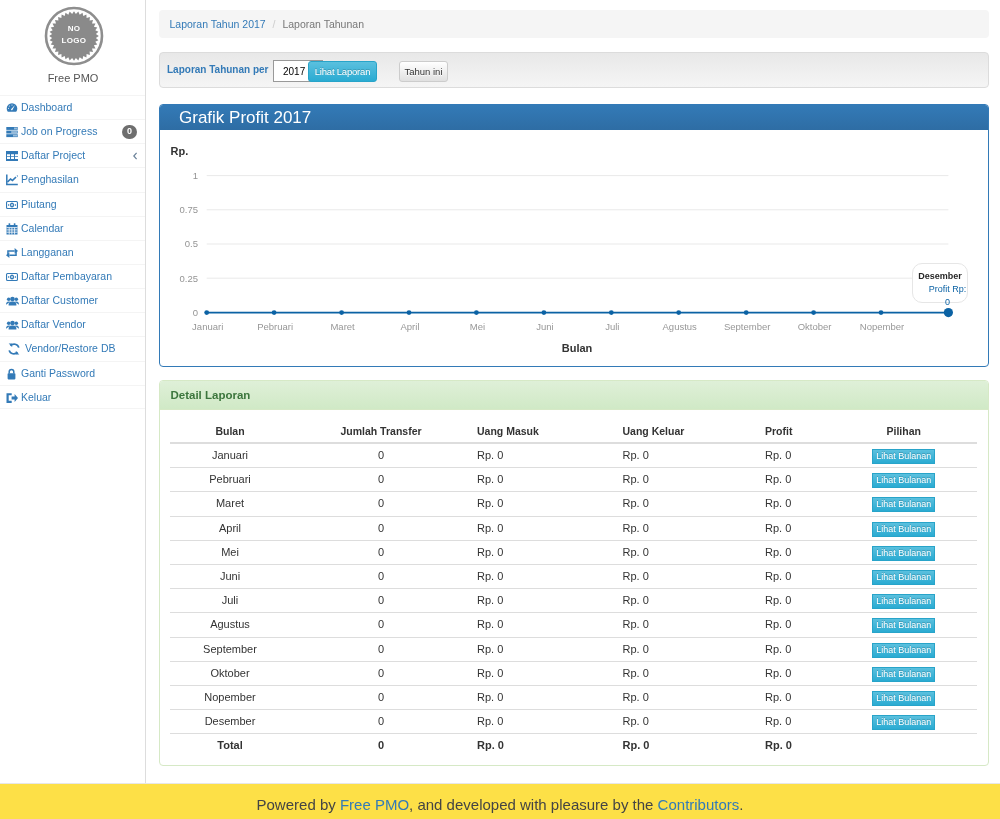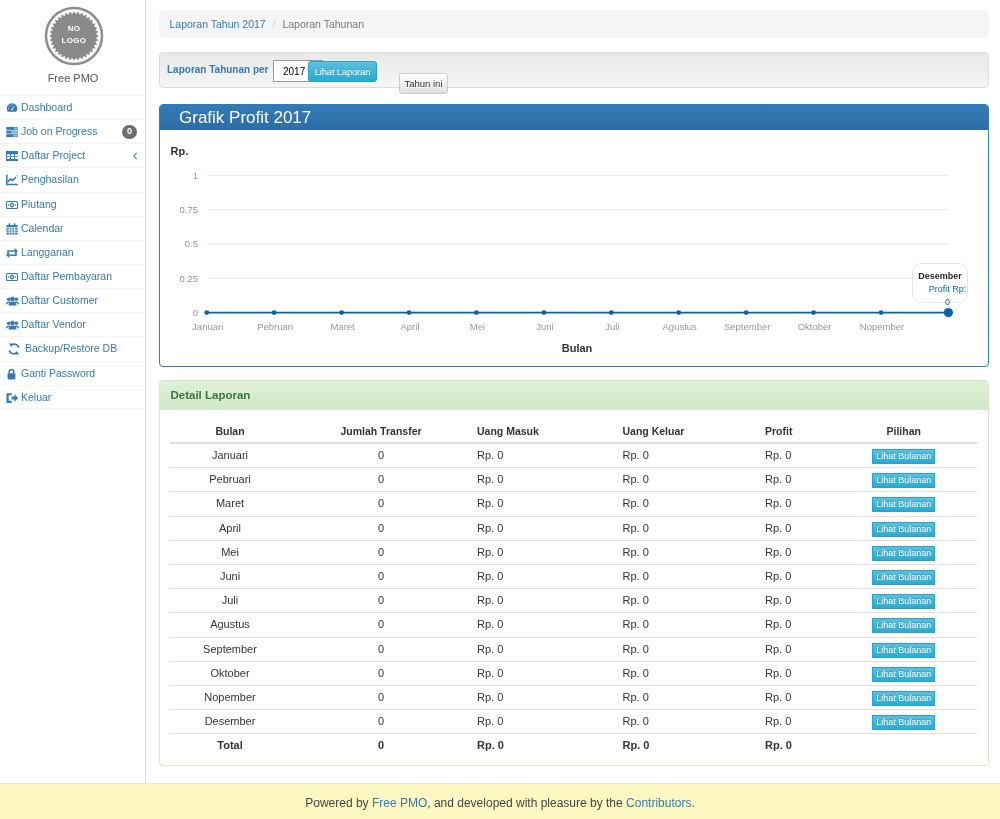--- a/index.html
+++ b/index.html
@@ -16,36 +16,36 @@
 #menu li { height:24.15px; border-top:1px solid #f4f4f4; position:relative; }
 #menu li:last-child { border-bottom:1px solid #f4f4f4; }
 #menu a { display:block; line-height:23px; padding-left:21px; font-size:10.5px; }
 #menu svg.ic { position:absolute; left:6px; top:6px; }
 #menu li.ind a { padding-left:25px; }
 #menu li.ind svg.ic { left:8px; }
 .badge0 { position:absolute; right:8px; top:5px; background:#6e6e6e; color:#fff; font-size:9px; font-weight:bold; border-radius:7px; width:15px; height:13.5px; line-height:13.5px; text-align:center; }
 .chev { position:absolute; right:7px; top:7.5px; }
 
 
-#footer { position:absolute; left:0; top:783px; width:1000px; height:36px; background:#fef9c3; border-top:1px solid #e7e7e7; text-align:center; color:#444; padding-top:12px; font-size:12px; }
+#footer { position:absolute; left:0; top:783px; width:1000px; height:36px; background:#fde047; border-top:1px solid #e7e7e7; text-align:center; color:#444; padding-top:12px; font-size:15px; }
 
 
 #crumb { position:absolute; left:159px; top:10px; width:830px; height:28px; background:#f5f5f5; border-radius:4px; line-height:28px; padding-left:10.5px; font-size:10.5px; color:#777; }
 #crumb .sep { color:#ccc; padding:0 4px; }
 
 
 #well { position:absolute; left:159px; top:52px; width:830px; height:36px; background:linear-gradient(to bottom,#e8e8e8 0%,#f5f5f5 100%); border:1px solid #dcdcdc; border-radius:4px; }
 #well .lbl { position:absolute; left:7px; top:0; line-height:34px; font-weight:bold; color:#337ab7; font-size:10px; }
 #well select.yr { position:absolute; left:113px; top:7px; width:50px; height:22px; border:1px solid #999; background:#fff; font-size:10px; font-family:"Liberation Sans",sans-serif; padding-left:9px; border-radius:0; -webkit-appearance:none; appearance:none; }
 #well .arr { position:absolute; left:153px; top:16.5px; width:0; height:0; border-left:3px solid transparent; border-right:3px solid transparent; border-top:3.5px solid #111; pointer-events:none; }
 .btn { display:inline-block; text-align:center; border-radius:3px; font-family:"Liberation Sans",sans-serif; }
 .btn-info { background:linear-gradient(to bottom,#5bc0de 0%,#2aabd2 100%); border:1px solid #28a4c9; color:#fff; text-shadow:0 -1px 0 rgba(0,0,0,0.2); }
 .btn-default { background:linear-gradient(to bottom,#fff 0%,#e0e0e0 100%); border:1px solid #ccc; color:#333; text-shadow:0 1px 0 #fff; }
 #btnLihat { position:absolute; left:148px; top:7.5px; width:69px; height:21px; line-height:19px; font-size:9.5px; letter-spacing:-0.2px; }
-#btnTahun { position:absolute; left:239px; top:7.5px; width:49px; height:21px; line-height:19px; font-size:9.5px;margin-top:12px; }
+#btnTahun { position:absolute; left:239px; top:7.5px; width:49px; height:21px; line-height:19px; font-size:9.5px; }
 
 
 .panel { position:absolute; left:159px; width:830px; border-radius:4px; background:#fff; }
 #panel1 { top:103.5px; height:263px; border:1px solid #337ab7; }
 #panel1 .hd { height:25.5px; background:linear-gradient(to bottom,#337ab7 0%,#2e6da4 100%); color:#fff; line-height:25.5px; padding-left:19px; font-size:17px; border-radius:3px 3px 0 0; }
 #panel2 { top:379.5px; height:386.5px; border:1px solid #d6e9c6; }
 #panel2 .hd { height:29.5px; background:linear-gradient(to bottom,#dff0d8 0%,#d0e9c6 100%); color:#3c763d; line-height:29.5px; padding-left:10.5px; font-size:11.5px; border-bottom:1px solid #d6e9c6; border-radius:3px 3px 0 0;font-weight:bold; }
 
 
 #chartsvg { position:absolute; left:0; top:26px; }
@@ -183,21 +183,21 @@
               <circle cx="2.7" cy="4.2" r="1.8"></circle>
               <circle cx="10.3" cy="4.2" r="1.8"></circle>
               <path d="M0 9.8 v-0.6 a2.8 2.8 0 0 1 4.2-2.4z"></path>
               <path d="M13 9.8 v-0.6 a2.8 2.8 0 0 0-4.2-2.4z"></path>
               <circle cx="6.5" cy="4" r="2.3"></circle>
               <path d="M2.6 10.6 v-0.9 a3.2 3.2 0 0 1 3.2-3.2 h1.4 a3.2 3.2 0 0 1 3.2 3.2 v0.9 z"></path>
             </g>
           </svg>
         </li>
       <li class="ind">
-          <a href="#">Backup/Restore DB</a>
+          <a href="#">Vendor/Restore DB</a>
           <svg class="ic" width="12" height="12">
             <g fill="none" stroke="#337ab7" stroke-width="1.7">
               <path d="M10.8 4.6 A4.7 4.7 0 0 0 2.6 2.9"></path>
               <path d="M1.2 7.4 A4.7 4.7 0 0 0 9.4 9.1"></path>
             </g>
             <path d="M0.7 0.6 L4.2 0.6 4.2 4.1z" fill="#337ab7"></path>
             <path d="M11.3 11.4 L7.8 11.4 7.8 7.9z" fill="#337ab7"></path>
           </svg>
         </li>
       <li>

